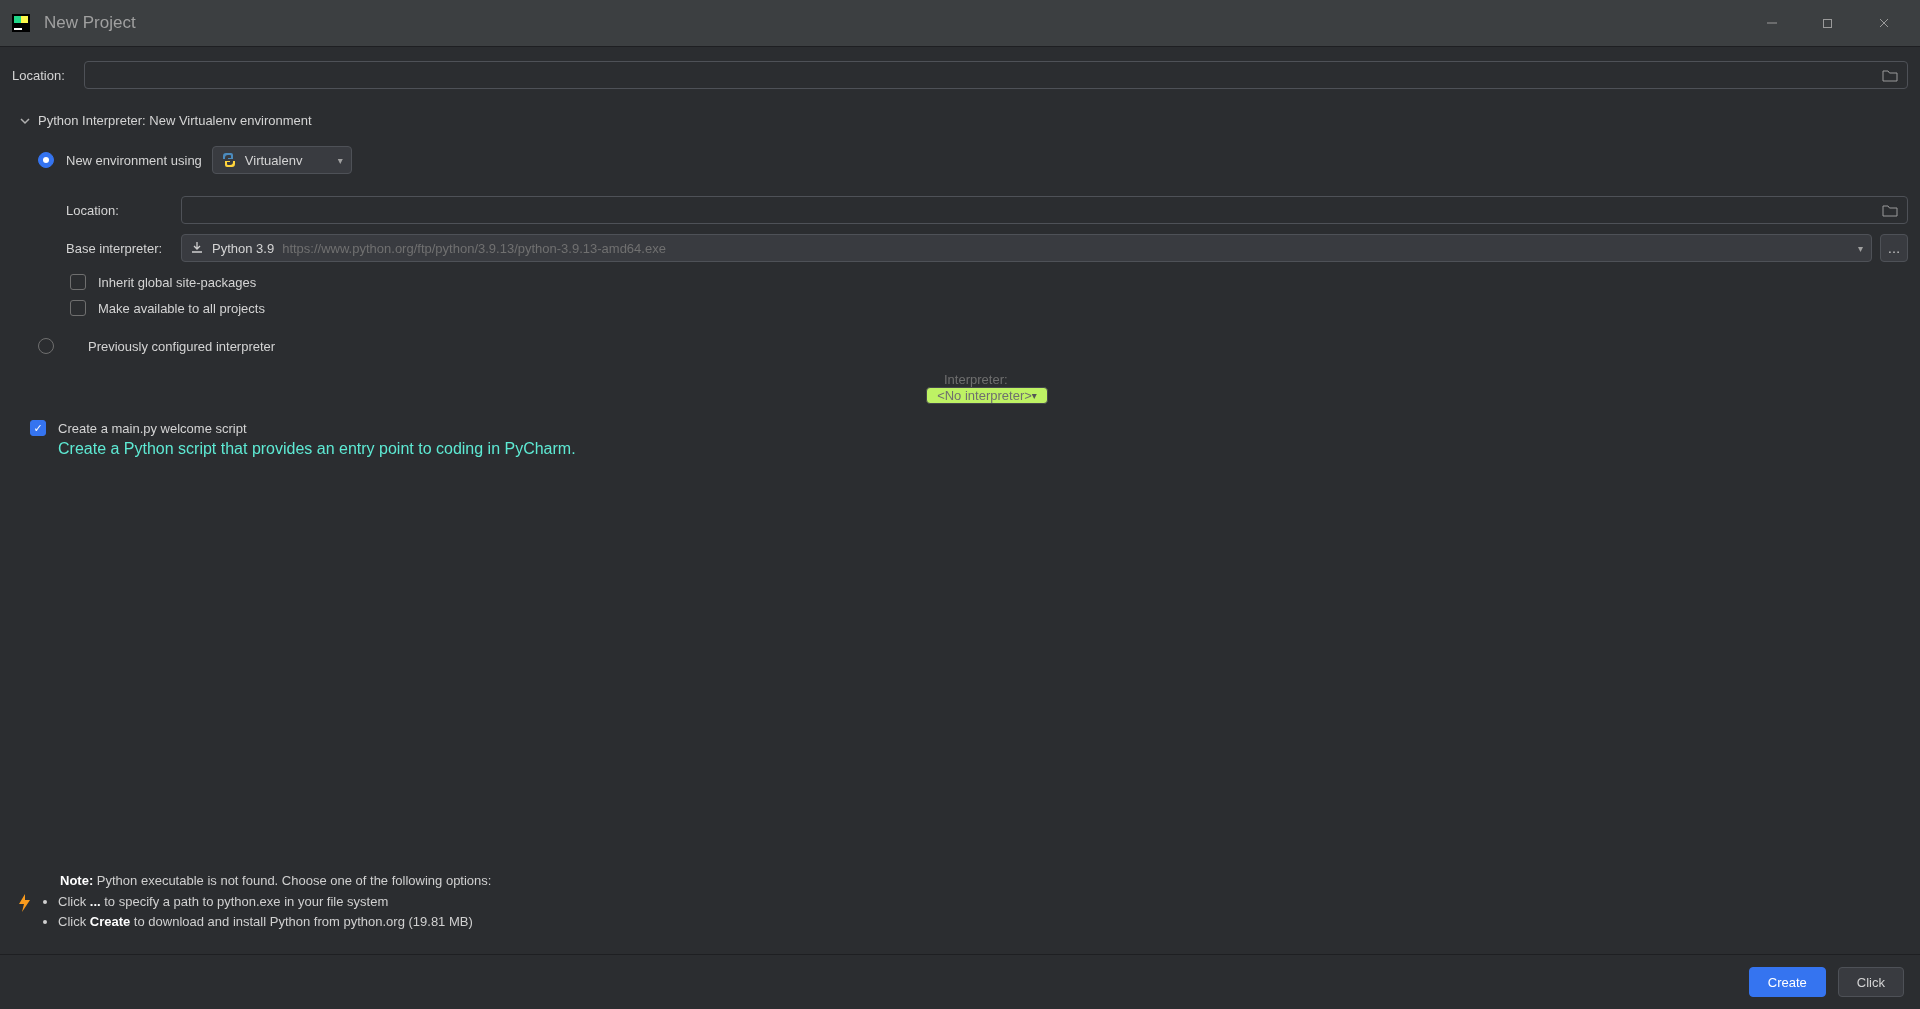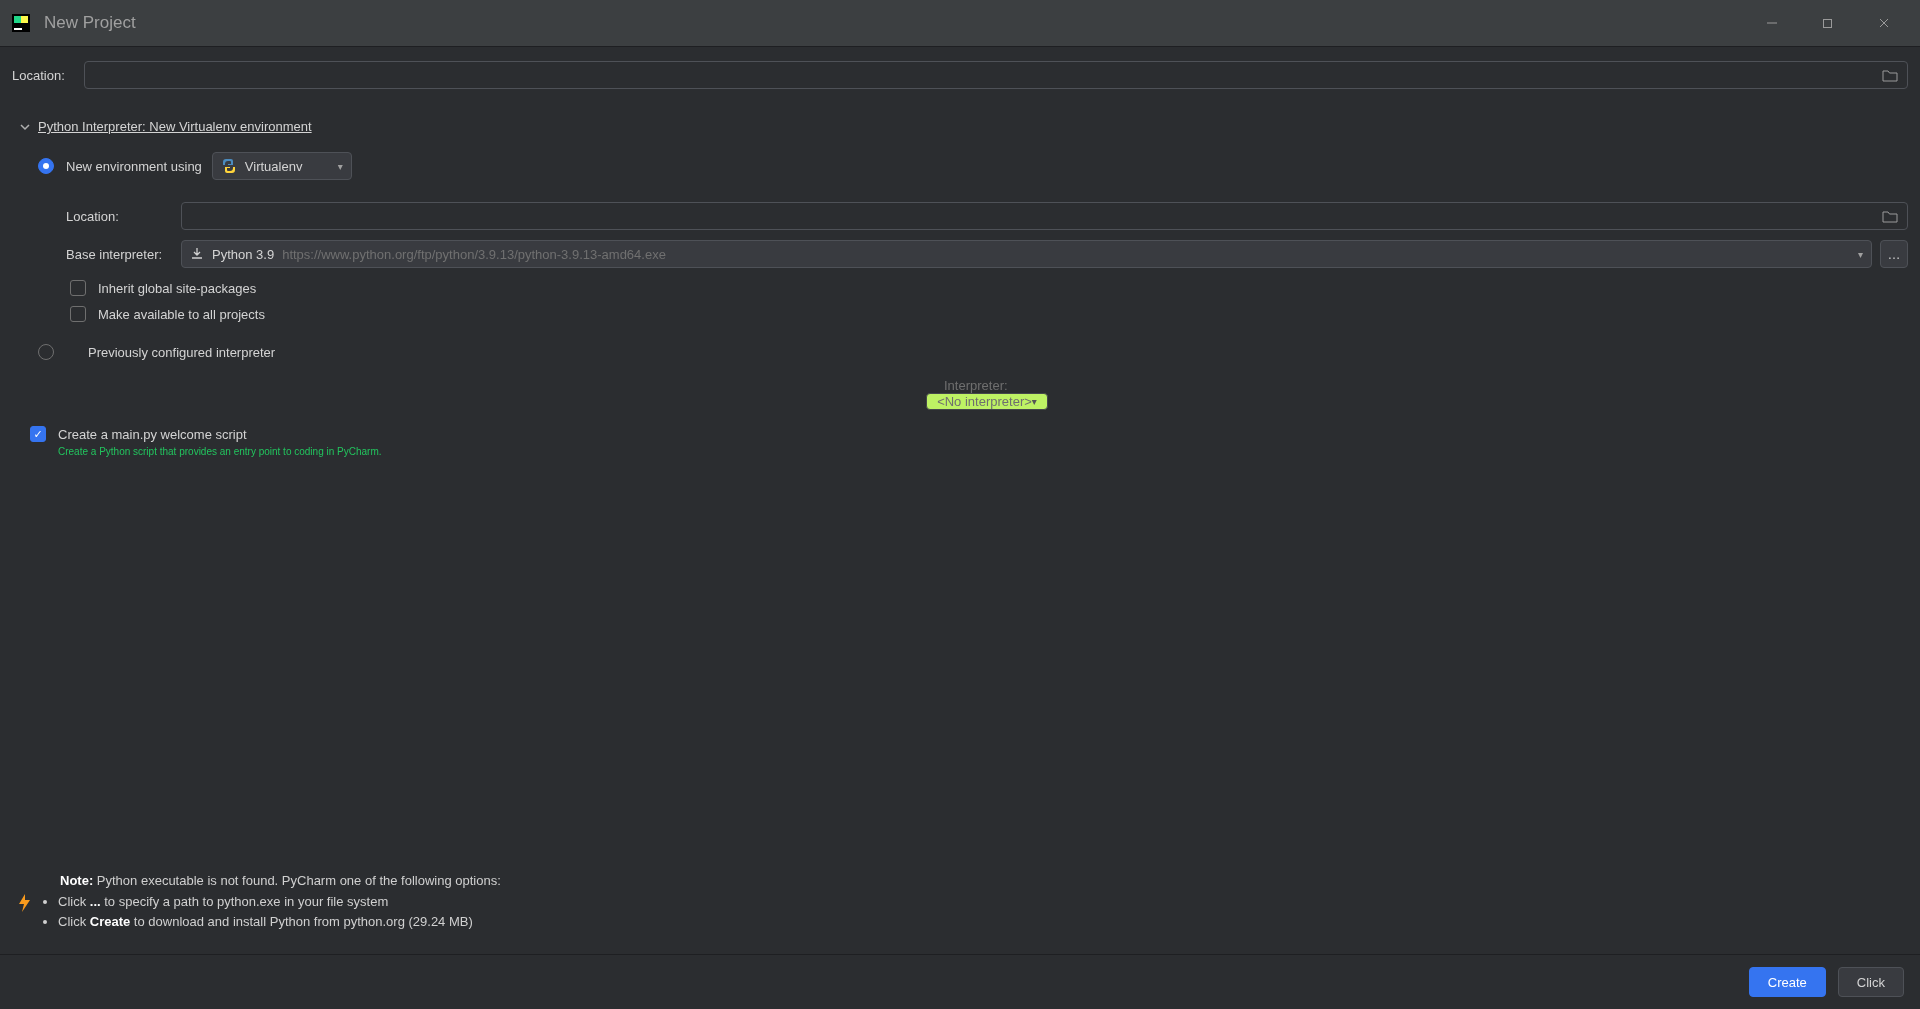--- a/index.html
+++ b/index.html
@@ -51,25 +51,24 @@
     height: 28px;
     background: #2b2d30;
     border: 1px solid #4e5157;
     border-radius: 4px;
     color: #d0d0d0;
     padding: 0 8px;
     font-size: 13px;
   }
   .section-header {
     display:flex;align-items:center;
-    margin-top: 30px;
+    margin-top: 24px;
     margin-bottom: 18px;
     cursor:pointer;
     padding-left: 8px;
-    text-decoration: underline;
   }
   .section-header .chev { color:#b0b0b0; margin-right: 8px; }
   .indent1 { padding-left: 26px; }
   .indent2 { padding-left: 54px; }
   .radio, .checkbox {
     width: 16px; height: 16px;
     border-radius: 50%;
     border: 1px solid #6f6f6f;
     display:inline-flex;align-items:center;justify-content:center;
     margin-right: 12px;
@@ -119,21 +118,21 @@
   .check-row { display:flex;align-items:center;margin-bottom:10px; }
   .prev-row { margin-top: 22px; margin-bottom: 18px; gap: 22px; }
   .interp-row { display:flex;align-items:center; margin-bottom: 14px; flex-direction: column;}
   .no-interp-select {
     flex:1;height:28px;
     background:#bef264;border:1px solid #45474c;border-radius:4px;
     display:flex;align-items:center;padding:0 10px;color:#6f6f6f;
   }
   .no-interp-select .chev-down { margin-left:auto;color:#555;font-size:10px;}
   .welcome-row { margin-top: 16px; display:flex;align-items:center; padding-left:18px;}
-  .welcome-desc { padding-left: 46px; color:#22c55e; font-size:10px; margin-top:4px;}
+  .welcome-desc { padding-left: 46px; color:#5eead4; font-size:16px; margin-top:4px;}
   .note-block {
     position:absolute;
     bottom: 78px;
     left: 12px; right:12px;
     display:flex;
     align-items:flex-start;
     gap:10px;
     padding-left: 4px;
   }
   .note-block .bolt { color:#f99b1d; font-size:16px; margin-top: 22px;}
@@ -297,25 +296,25 @@
 </div>
 
 <div class="note-block">
   <span class="bolt">
     <svg width="16" height="20" viewBox="0 0 16 20">
         <path d="M9 1 L3 11 h5 l-2 8 l8 -12 h-5 z" fill="#f99b1d"></path>
       </svg>
   </span>
   <div class="note-text">
     <div style="margin-left:18px;">
-      <b>Note:</b><span> Python executable is not found. PyCharm one of the following options:</span>
+      <b>Note:</b><span> Python executable is not found. Choose one of the following options:</span>
     </div>
     <ul>
       <li><span>Click </span><b>...</b><span> to specify a path to python.exe in your file system</span></li>
-      <li><span>Click </span><b>Create</b><span> to download and install Python from python.org (29.24 MB)</span></li>
+      <li><span>Click </span><b>Create</b><span> to download and install Python from python.org (19.81 MB)</span></li>
     </ul>
   </div>
 </div>
 
 <div class="footer">
   <div class="btn primary">Create</div>
   <div class="btn">Click</div>
 </div>
 
 </body></html>

